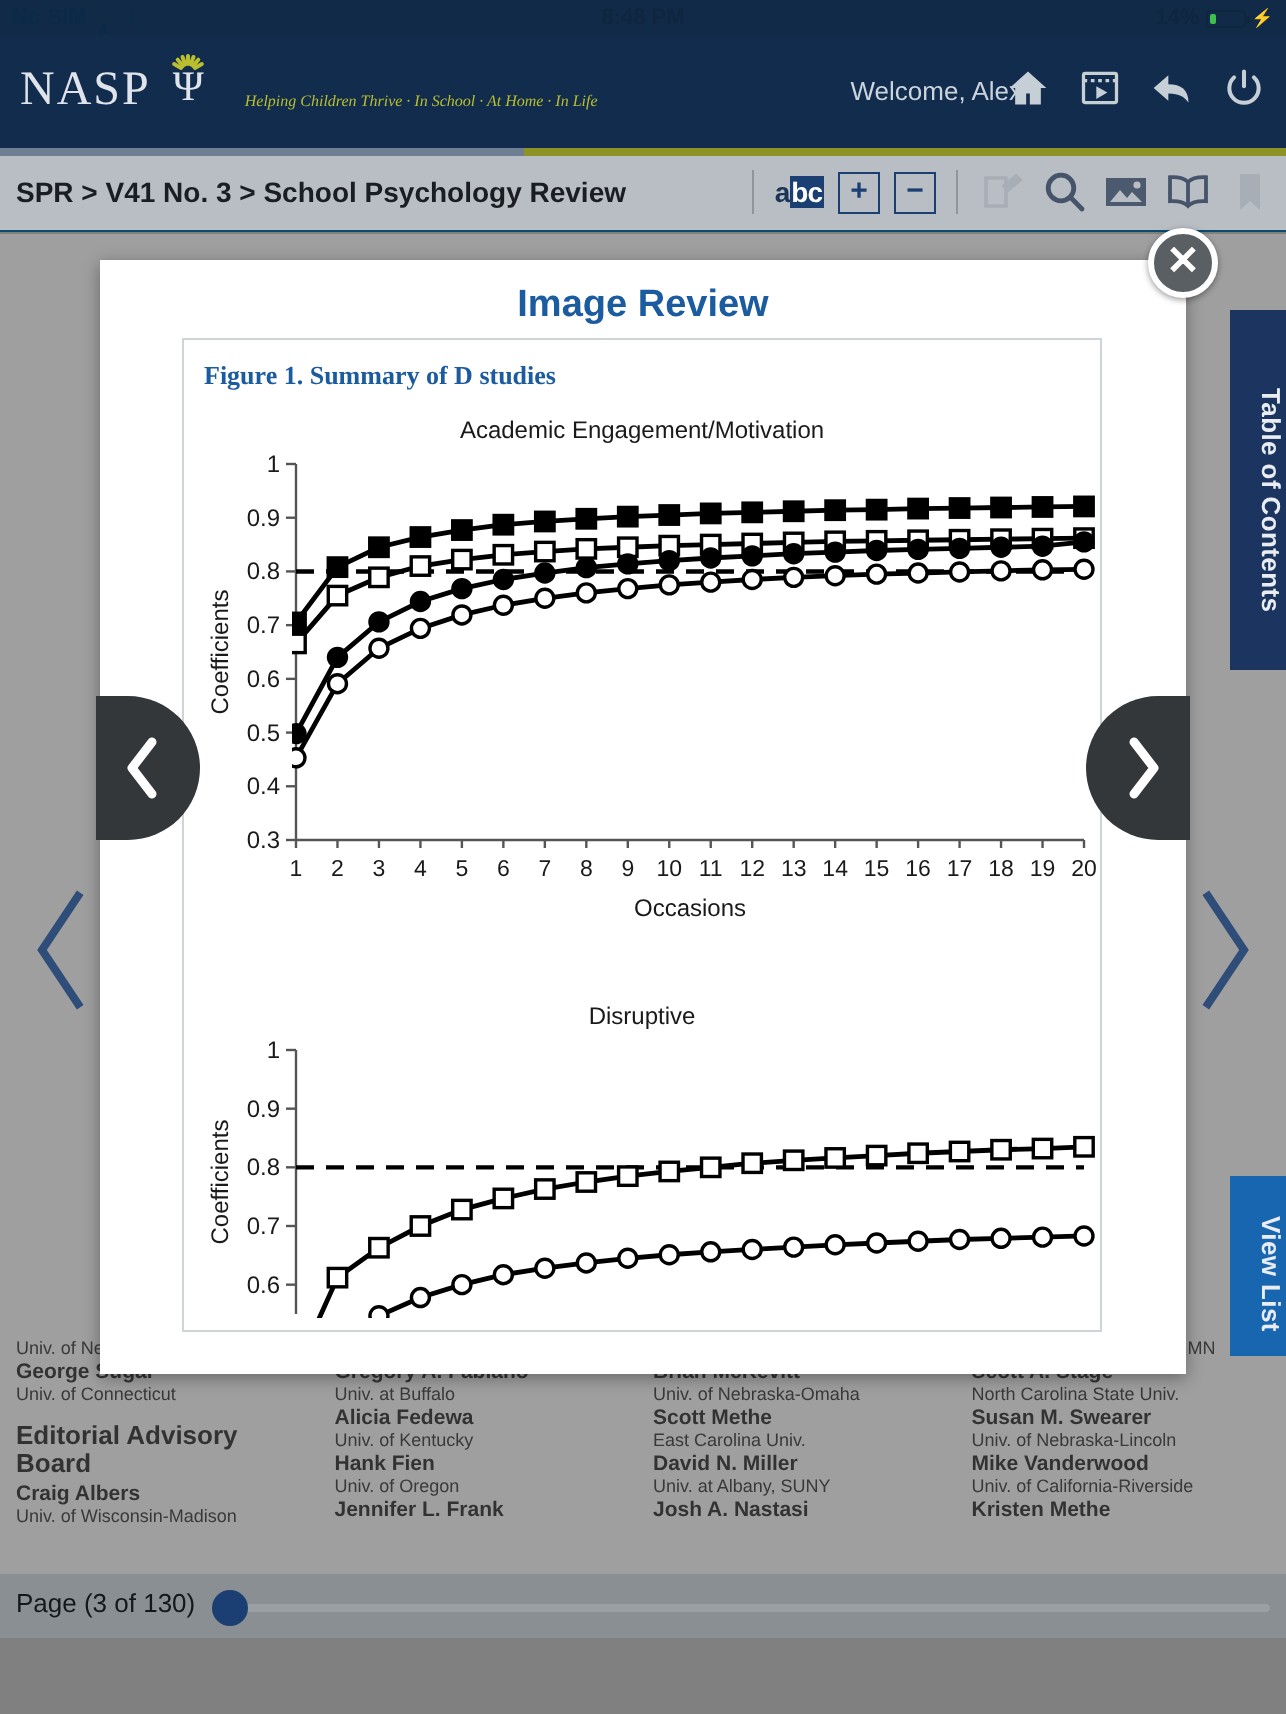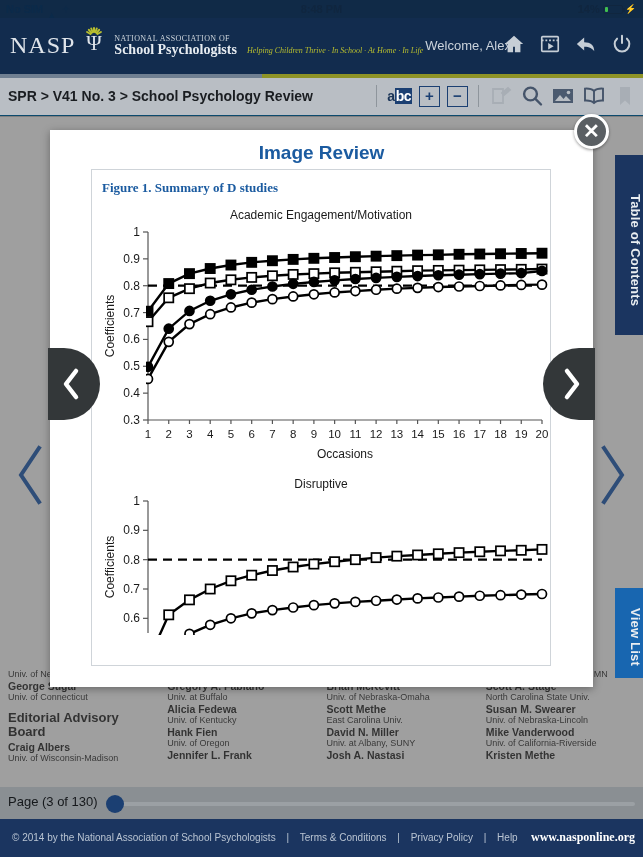--- a/index.html
+++ b/index.html
@@ -211,24 +211,20 @@
       <span class="nasp-word">NASP</span>
       <span class="nasp-psi">
         <i class="ray" style="transform:rotate(-60deg)"></i>
         <i class="ray" style="transform:rotate(-40deg)"></i>
         <i class="ray" style="transform:rotate(-20deg)"></i>
         <i class="ray" style="transform:rotate(0deg)"></i>
         <i class="ray" style="transform:rotate(20deg)"></i>
         <i class="ray" style="transform:rotate(40deg)"></i>
         <i class="ray" style="transform:rotate(60deg)"></i>
         <span class="glyph">Ψ</span>
-      </span>
-      <span class="nasp-name">
-        <div class="l1">National Association of</div>
-        <div class="l2">School Psychologists</div>
       </span>
       <span class="nasp-tag">Helping Children Thrive  ·  In School  ·  At Home  ·  In Life</span>
     </div>
 
     <div class="welcome">Welcome, Alex</div>
 
     <div class="hdr-icons">
       <span>
         <svg class="ic" viewBox="0 0 24 24" fill="currentColor">
             <path d="M12 3 2 12h3v9h6v-6h2v6h6v-9h3z"></path>
@@ -520,21 +516,21 @@
               <circle cx="367.0526315789474" cy="64.51999999999998" r="4.5" fill="#fff" stroke="#000" stroke-width="1.7"></circle>
               <circle cx="387.7894736842105" cy="63.982857142857114" r="4.5" fill="#fff" stroke="#000" stroke-width="1.7"></circle>
               <circle cx="408.5263157894737" cy="63.445714285714246" r="4.5" fill="#fff" stroke="#000" stroke-width="1.7"></circle>
               <circle cx="429.2631578947368" cy="62.908571428571406" r="4.5" fill="#fff" stroke="#000" stroke-width="1.7"></circle>
               <circle cx="450" cy="62.639999999999986" r="4.5" fill="#fff" stroke="#000" stroke-width="1.7"></circle>
             </g>
           </svg>
       </div>
 
       <div class="chart">
-        <div class="chart-title" style="margin-top:1px;">Disruptive</div>
+        <div class="chart-title" style="margin-top:24px;">Disruptive</div>
         <svg id="chart2" width="458" height="150" viewBox="0 0 458 150">
             <line x1="56" y1="10" x2="56" y2="142" stroke="#555" stroke-width="1.2"></line>
             <line x1="51" y1="127.33333333333334" x2="56" y2="127.33333333333334" stroke="#555" stroke-width="1.2"></line>
             <text x="48" y="131.33333333333334" text-anchor="end" font-size="12" font-family="&quot;Liberation Sans&quot;, sans-serif" fill="#1a1a1a">0.6</text>
             <line x1="51" y1="98.00000000000003" x2="56" y2="98.00000000000003" stroke="#555" stroke-width="1.2"></line>
             <text x="48" y="102.00000000000003" text-anchor="end" font-size="12" font-family="&quot;Liberation Sans&quot;, sans-serif" fill="#1a1a1a">0.7</text>
             <line x1="51" y1="68.66666666666666" x2="56" y2="68.66666666666666" stroke="#555" stroke-width="1.2"></line>
             <text x="48" y="72.66666666666666" text-anchor="end" font-size="12" font-family="&quot;Liberation Sans&quot;, sans-serif" fill="#1a1a1a">0.8</text>
             <line x1="51" y1="39.33333333333333" x2="56" y2="39.33333333333333" stroke="#555" stroke-width="1.2"></line>
             <text x="48" y="43.33333333333333" text-anchor="end" font-size="12" font-family="&quot;Liberation Sans&quot;, sans-serif" fill="#1a1a1a">0.9</text>
@@ -606,26 +602,14 @@
         </svg>
     </div>
   </div>
 
   <div class="pagebar">
     <div class="lbl">Page (3 of 130)</div>
     <div class="slider-track"></div>
     <div class="slider-knob"></div>
   </div>
 
-  <div class="footer">
-    <div class="links">
-      <span>© 2014 by the National Association of School Psychologists</span>
-      <span>|</span>
-      <span>Terms &amp; Conditions</span>
-      <span>|</span>
-      <span>Privacy Policy</span>
-      <span>|</span>
-      <span>Help</span>
-    </div>
-    <div class="site">www.nasponline.org</div>
-  </div>
 
 </div>
 
 </body></html>

